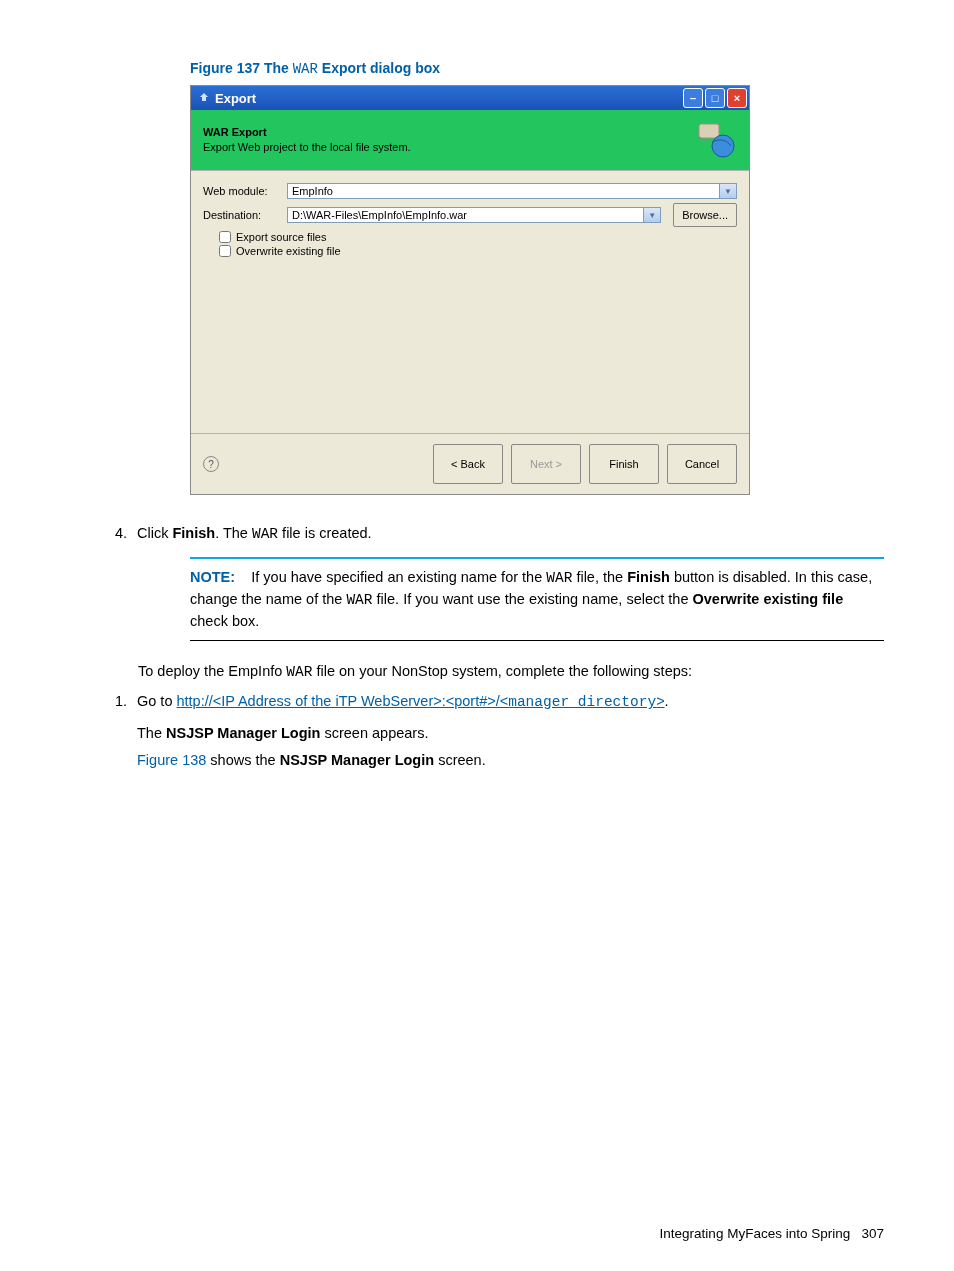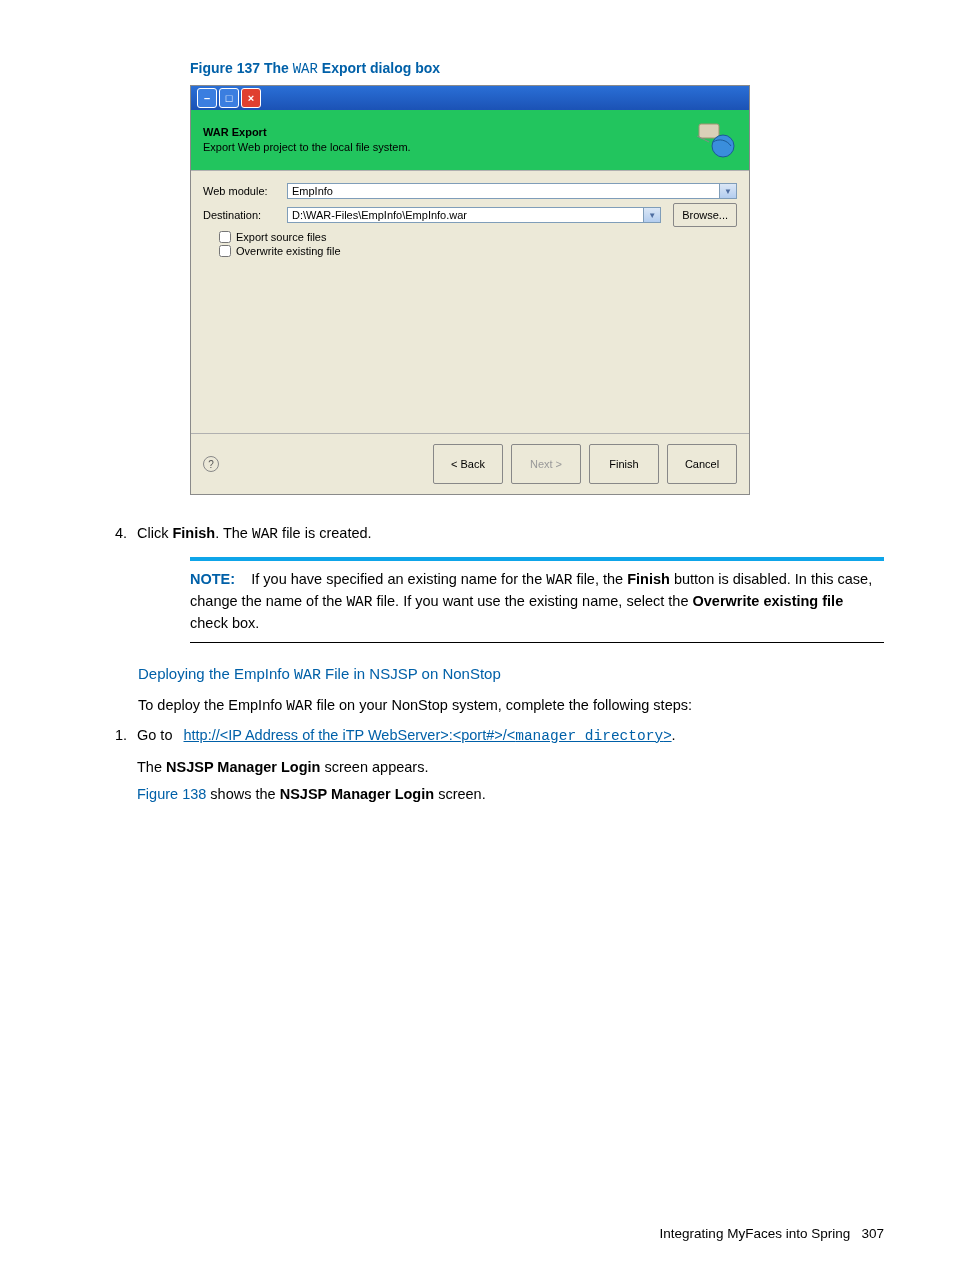--- a/index.html
+++ b/index.html
@@ -126,54 +126,62 @@
   .wiz-btn:disabled { color: #999; }
   
   .doc-content { margin-top: 28px; line-height: 1.45; }
   .step-row { display: flex; margin: 0 0 8px -40px; }
   .step-num { width: 32px; text-align: right; padding-right: 10px; flex-shrink:0; }
   .step-text { flex: 1; }
   .step-text b, .bold { font-weight: bold; }
   .mono { font-family: "Courier New", monospace; }
   
   .note-block {
-    border-top: 4px solid #0ea5e9;
+    border-top: 2px solid #0ea5e9;
     border-bottom: 1px solid #000;
     padding: 8px 0;
     margin: 12px 0 20px 45px;
   }
   .note-block b:first-child { color: #0060a8; }
   
   .section-heading {
     color: #0060a8;
     font-size: 15px;
     margin: 10px 0 8px -7px;
   }
   .section-heading .mono { font-family: "Courier New", monospace; }
   
   .para { margin: 4px 0 8px -7px; }
-  a.link { color: #0060a8; text-decoration: underline; margin-left: 7px; }
+  a.link { color: #0060a8; text-decoration: underline; }
   .xref { color: #0060a8; }
   
   .page-footer {
     position: absolute;
     bottom: 30px; right: 70px;
     font-size: 13.5px;
   }
   .sub-step { margin-left: 45px; margin-top: 6px; }
 </style>
 </head>
 <body>
 
 <div class="figure-caption">
   <span>Figure 137 The </span><span class="mono">WAR</span><span> Export dialog box</span>
 </div>
 
 <div class="dialog">
   <div class="titlebar">
+    <div class="titlebar-left">
+      <span class="t-icon">
+        <svg width="14" height="14" viewBox="0 0 14 14">
+            <path d="M7 2 L3 6 L5 6 L5 10 L9 10 L9 6 L11 6 Z" fill="#cfe2ff"></path>
+          </svg>
+      </span>
+      <span>Export</span>
+    </div>
     <div class="win-controls">
       <div class="win-btn win-min">–</div>
       <div class="win-btn win-max">□</div>
       <div class="win-btn win-close">×</div>
     </div>
   </div>
 
   <div class="dlg-header">
     <div class="dlg-header-text">
       <h4>WAR Export</h4>
@@ -235,23 +243,20 @@
     <div class="step-text">
       <span>Click </span><b>Finish</b><span>. The </span><span class="mono">WAR</span><span> file is created.</span>
     </div>
   </div>
 
   <div class="note-block">
     <b>NOTE:</b>&nbsp;&nbsp;&nbsp;
     <span>If you have specified an existing name for the </span><span class="mono">WAR</span><span> file, the </span><b>Finish</b><span> button is disabled. In this case, change the name of the </span><span class="mono">WAR</span><span> file. If you want use the existing name, select the </span><b>Overwrite existing file</b><span> check box.</span>
   </div>
 
-  <div class="section-heading">
-    <span>Deploying the EmpInfo </span><span class="mono">WAR</span><span> File in NSJSP on NonStop</span>
-  </div>
 
   <div class="para">
     <span>To deploy the EmpInfo </span><span class="mono">WAR</span><span> file on your NonStop system, complete the following steps:</span>
   </div>
 
   <div class="step-row">
     <div class="step-num">1.</div>
     <div class="step-text">
       <span>Go to </span><a class="link"><span>http://&lt;IP Address of the iTP WebServer&gt;:&lt;port#&gt;/&lt;</span><span class="mono">manager directory</span><span>&gt;</span></a><span>.</span>
       <div class="sub-step" style="margin-left:0; margin-top:10px;">

